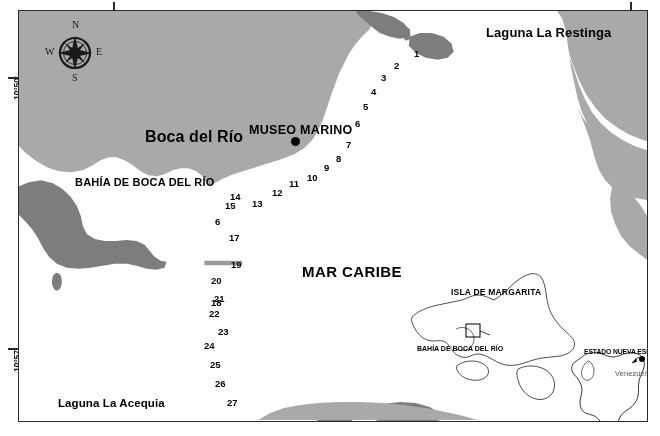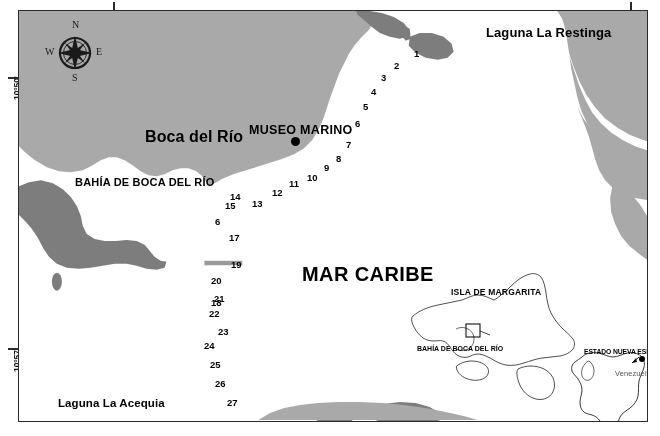--- a/index.html
+++ b/index.html
@@ -45,21 +45,21 @@
   }
   .coord.vert{
     transform-origin:left top;
     transform:rotate(-90deg);
   }
   .tick{position:absolute;background:#2a2a2a;}
   
   #lbl-boca-del-rio{left:126px;top:117px;font-size:16px;}
   #lbl-museo{left:230px;top:112px;font-size:12.5px;letter-spacing:0.3px;}
   #lbl-bahia{left:56px;top:165px;font-size:11px;letter-spacing:0.2px;}
-  #lbl-mar-caribe{left:283px;top:252px;font-size:20px;letter-spacing:0.4px;text-align:right;}
+  #lbl-mar-caribe{left:283px;top:252px;font-size:15px;letter-spacing:0.4px;text-align:right;}
   #lbl-restinga{left:467px;top:14px;font-size:13px;}
   #lbl-acequia{left:39px;top:370px;font-size:11.5px;margin-top:16px;}
   #museo-dot{
     position:absolute;left:272px;top:126px;
     width:9px;height:9px;border-radius:50%;background:#000;
   }
   
   #compass{position:absolute;left:22px;top:6px;width:68px;height:70px;}
   .compass-letter{
     position:absolute;font-size:10px;font-weight:normal;color:#1a1a1a;

